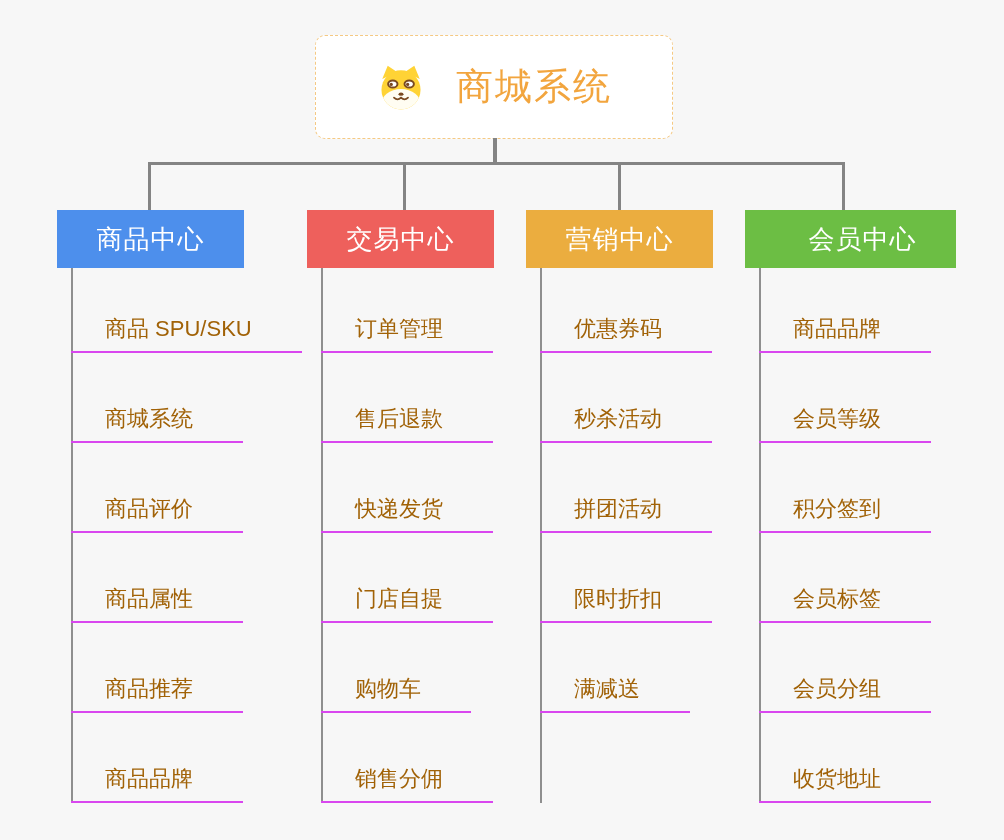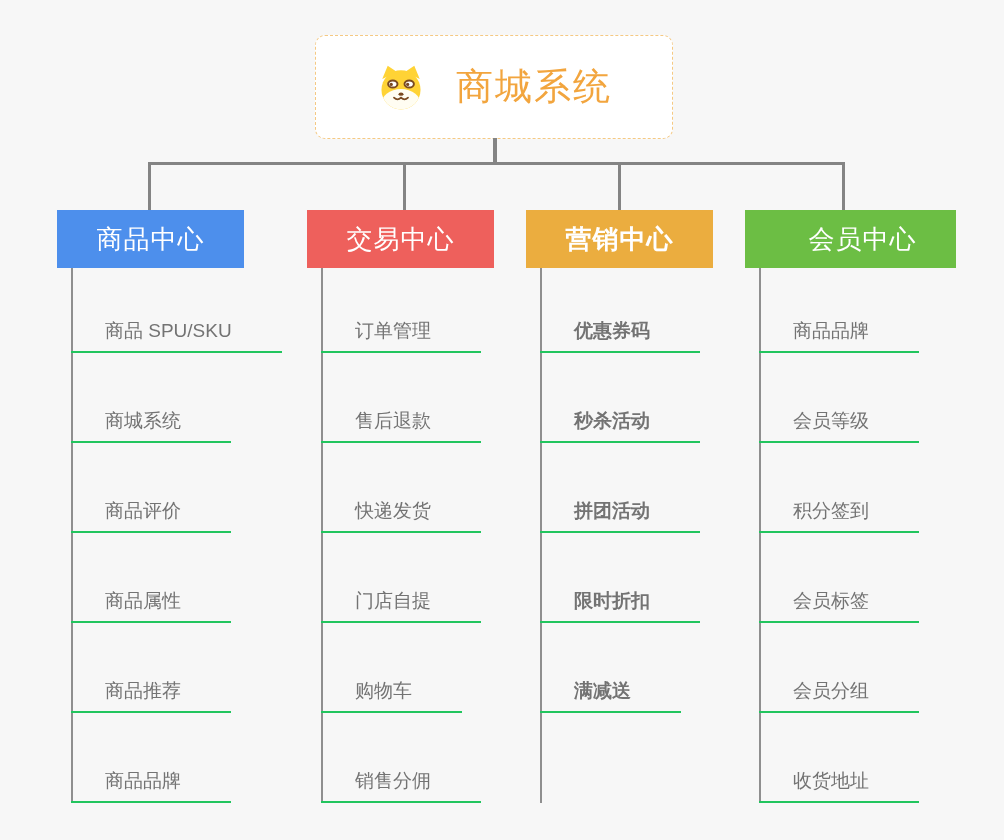--- a/index.html
+++ b/index.html
@@ -22,35 +22,35 @@
   .conn-drop{top:162px;width:3px;height:49px;}
   .conn-drop-1{left:148px;}
   .conn-drop-2{left:403px;}
   .conn-drop-3{left:618px;}
   .conn-drop-4{left:842px;}
 
   
   .branch{position:absolute;top:210px;width:250px;}
   .branch-1{left:57px;}
   .branch-2{left:307px;}
-  .branch-3{left:526px;font-weight:bold;}
+  .branch-3{left:526px;}
   .branch-4{left:745px;}
 
   .branch-header{
     width:187px;height:58px;border-radius:0;
     display:flex;align-items:center;justify-content:center;
     color:#ffffff;font-size:26px;letter-spacing:1px;
   }
   .trunk{position:absolute;left:14px;top:58px;width:2px;height:535px;background:#8f8f8f;}
   .leaves{position:absolute;left:14px;top:53px;}
   .leaf{
     height:90px;display:flex;align-items:flex-end;width:fit-content;
-    border-bottom:2px solid #22c55e;box-sizing:border-box;
+    border-bottom:2px solid #d946ef;box-sizing:border-box;
     padding:0 50px 7px 34px;white-space:nowrap;
-    font-size:19px;color:#737373;
+    font-size:22px;color:#a16207;
   }
 </style>
 </head>
 <body>
 
 <div id="canvas">
 
   <div class="root-node">
     <svg class="dog" viewBox="0 0 64 60" aria-hidden="true">
       <polygon points="8,19 15,2 27,10" fill="#FFD335"></polygon>

